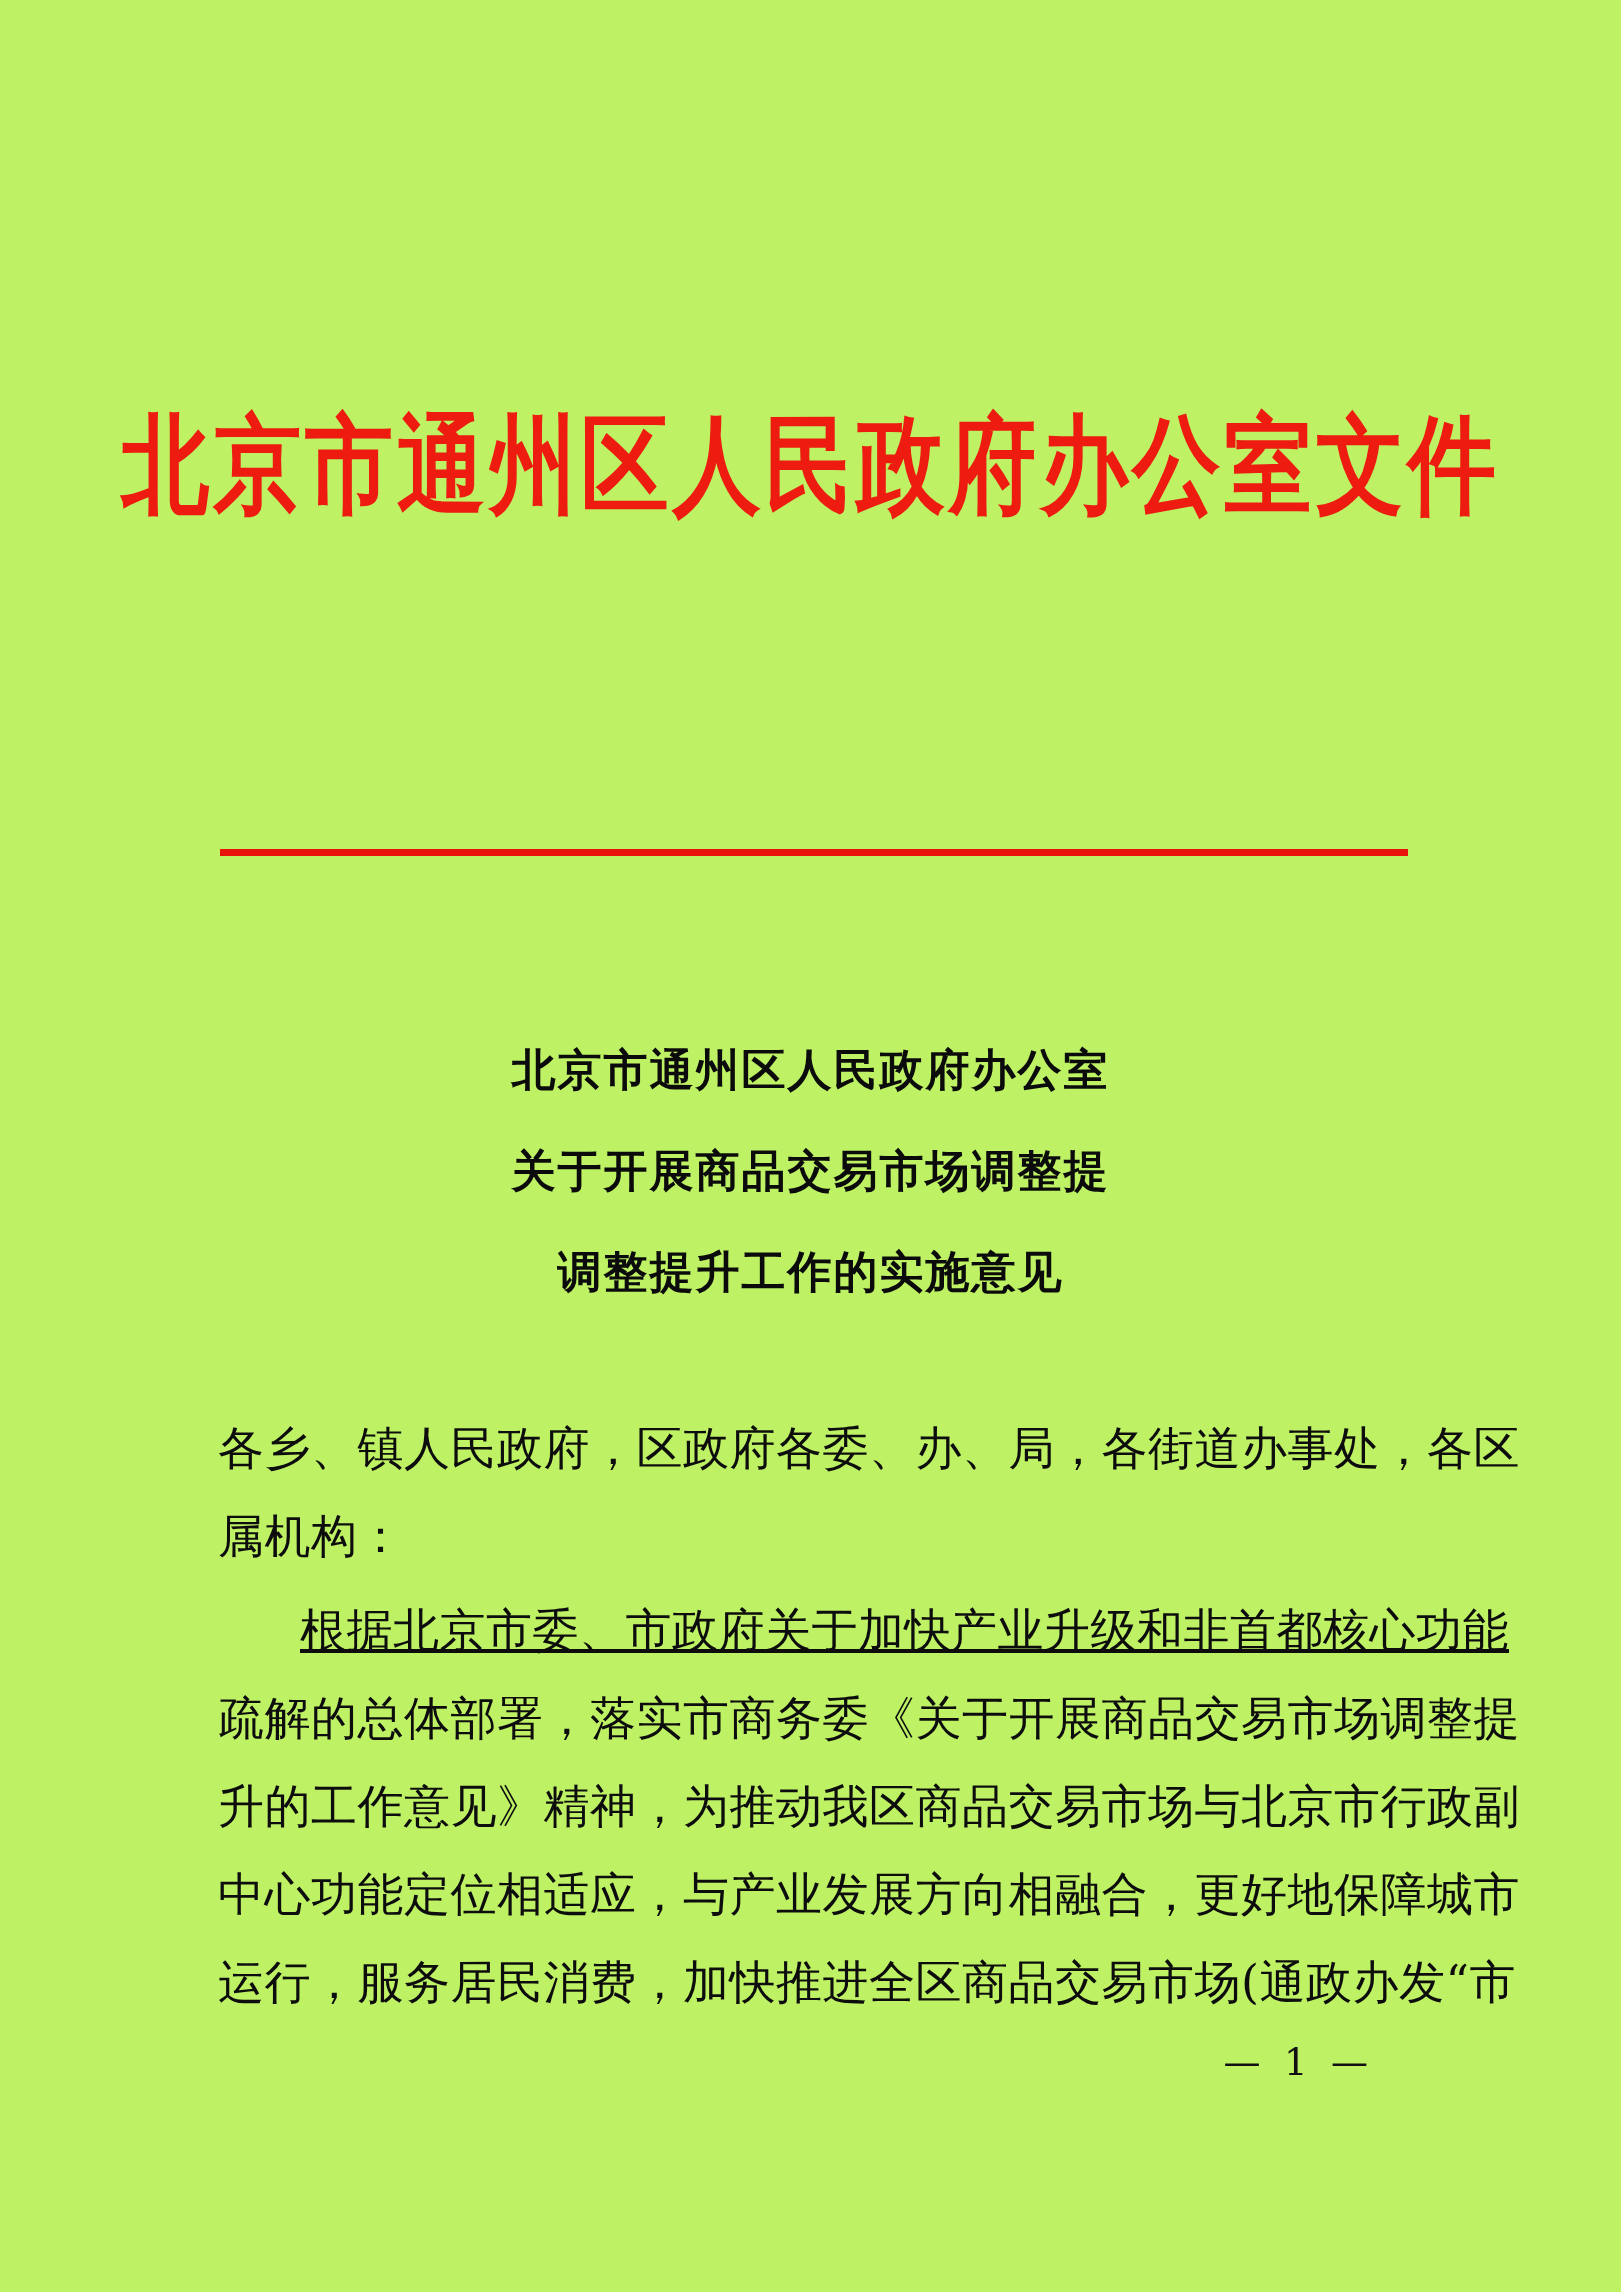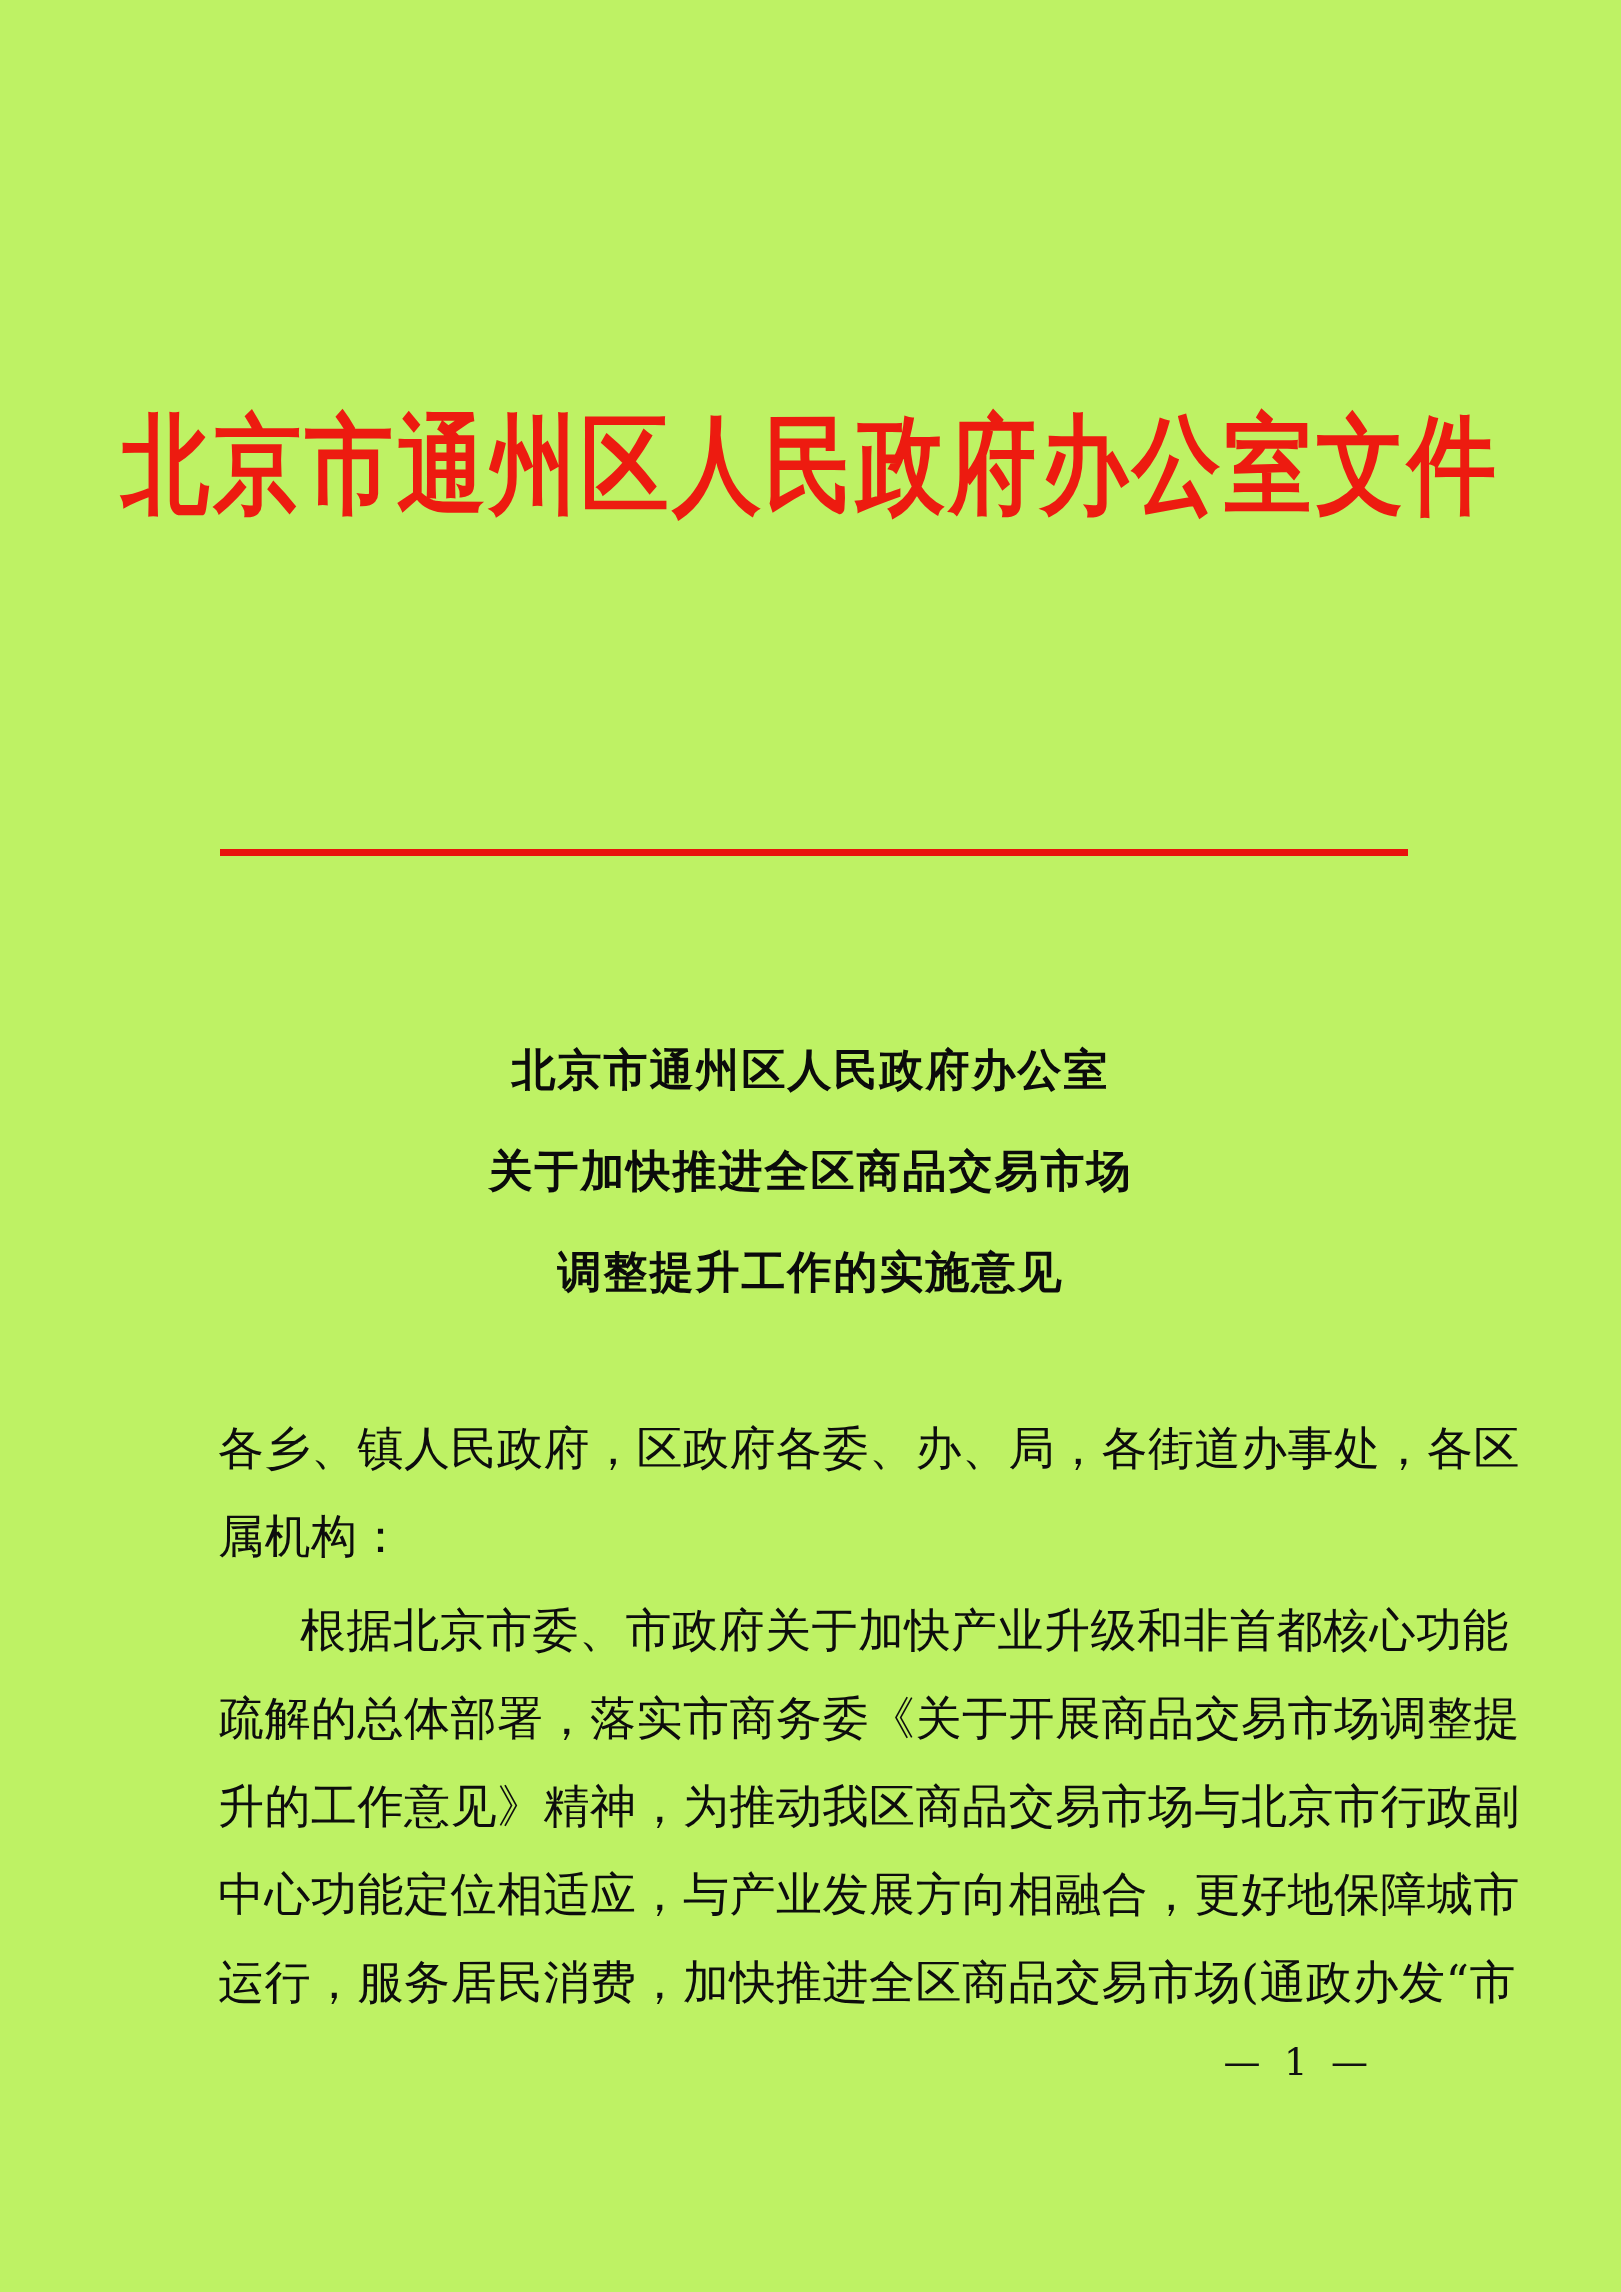--- a/index.html
+++ b/index.html
@@ -96,20 +96,21 @@
   .body-line {
     color: #0d0d0d;
     font-family: "DejaVu Serif", "Liberation Serif", serif;
     font-size: 46px;
     line-height: 88px;
     letter-spacing: 0.5px;
     white-space: nowrap;
   }
   .body-line.indent {
     text-indent: 82px;
+    text-decoration: underline;
   }
   .body-line.gap-before {
     margin-top: 5.9px;
   }
 
   
   .page-footer {
     position: absolute;
     left: 0;
     top: 2041px;
@@ -133,21 +134,21 @@
 
   <div class="masthead">
     <div class="masthead-title">北京市通州区人民政府办公室文件</div>
   </div>
 
 
   <div class="red-rule"></div>
 
   <div class="doc-title">
     <div class="doc-title-line">北京市通州区人民政府办公室</div>
-    <div class="doc-title-line">关于加快推进全区商品交易市场</div>
+    <div class="doc-title-line">关于开展商品交易市场调整提</div>
     <div class="doc-title-line">调整提升工作的实施意见</div>
   </div>
 
   <div class="body-text">
 
     <div class="body-line">各乡、镇人民政府，区政府各委、办、局，各街道办事处，各区</div>
     <div class="body-line">属机构：</div>
 
     <div class="body-line indent gap-before">根据北京市委、市政府关于加快产业升级和非首都核心功能</div>
     <div class="body-line">疏解的总体部署，落实市商务委《关于开展商品交易市场调整提</div>

